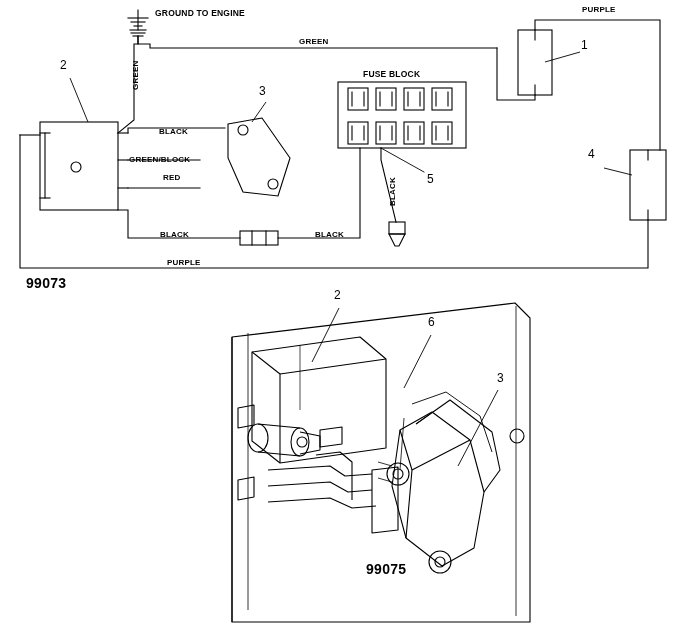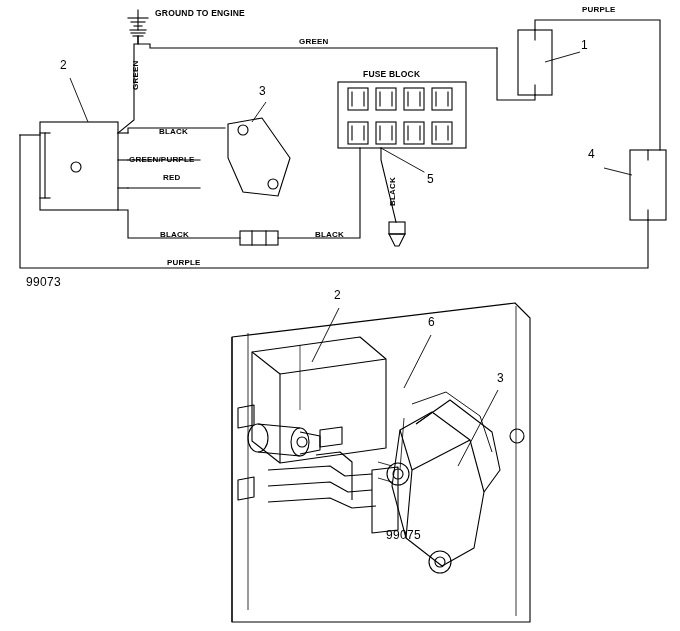--- a/index.html
+++ b/index.html
@@ -35,22 +35,22 @@
     font-weight: bold;
     letter-spacing: 0.2px;
     white-space: nowrap;
     color: #000;
   }
   .lbl.num {
     font-size: 12px;
     font-weight: normal;
   }
   .lbl.code {
-    font-size: 12px;
-    font-weight: normal;
+    font-size: 14px;
+    font-weight: bold;
     letter-spacing: 0.3px;
   }
   .lbl.vert {
     transform-origin: left top;
     transform: rotate(-90deg);
   }
   .lbl.title {
     font-size: 8.5px;
     font-weight: bold;
   }
@@ -232,32 +232,32 @@
       <line x1="498" y1="390" x2="458" y2="466"></line>
     </g>
   </svg>
 
   <div class="lbl title" style="left:155px; top:8px;">GROUND TO ENGINE</div>
   <div class="lbl" style="left:299px; top:37px;">GREEN</div>
   <div class="lbl" style="left:582px; top:5px;">PURPLE</div>
   <div class="lbl vert" style="left:131px; top:90px;">GREEN</div>
   <div class="lbl title" style="left:363px; top:69px;text-align:center;">FUSE BLOCK</div>
   <div class="lbl" style="left:159px; top:127px;">BLACK</div>
-  <div class="lbl" style="left:129px; top:155px;">GREEN/PURPLE</div>
+  <div class="lbl" style="left:129px; top:155px;">GREEN/BLOCK</div>
   <div class="lbl" style="left:163px; top:173px;">RED</div>
   <div class="lbl vert" style="left:388px; top:206px;">BLACK</div>
   <div class="lbl" style="left:160px; top:230px;">BLACK</div>
   <div class="lbl" style="left:315px; top:230px;">BLACK</div>
   <div class="lbl" style="left:167px; top:258px;">PURPLE</div>
 
   <div class="lbl num" style="left:581px; top:38px;">1</div>
   <div class="lbl num" style="left:60px; top:58px;">2</div>
   <div class="lbl num" style="left:259px; top:84px;">3</div>
   <div class="lbl num" style="left:588px; top:147px;">4</div>
   <div class="lbl num" style="left:427px; top:172px;">5</div>
   <div class="lbl num" style="left:334px; top:288px;">2</div>
   <div class="lbl num" style="left:428px; top:315px;">6</div>
   <div class="lbl num" style="left:497px; top:371px;">3</div>
 
   <div class="lbl code" style="left:26px; top:275px;">99073</div>
-  <div class="lbl code" style="left:366px; top:528px;margin-left:20px;">99075</div>
+  <div class="lbl code" style="left:366px; top:561px;">99075</div>
 
 </div>
 
 </body></html>

